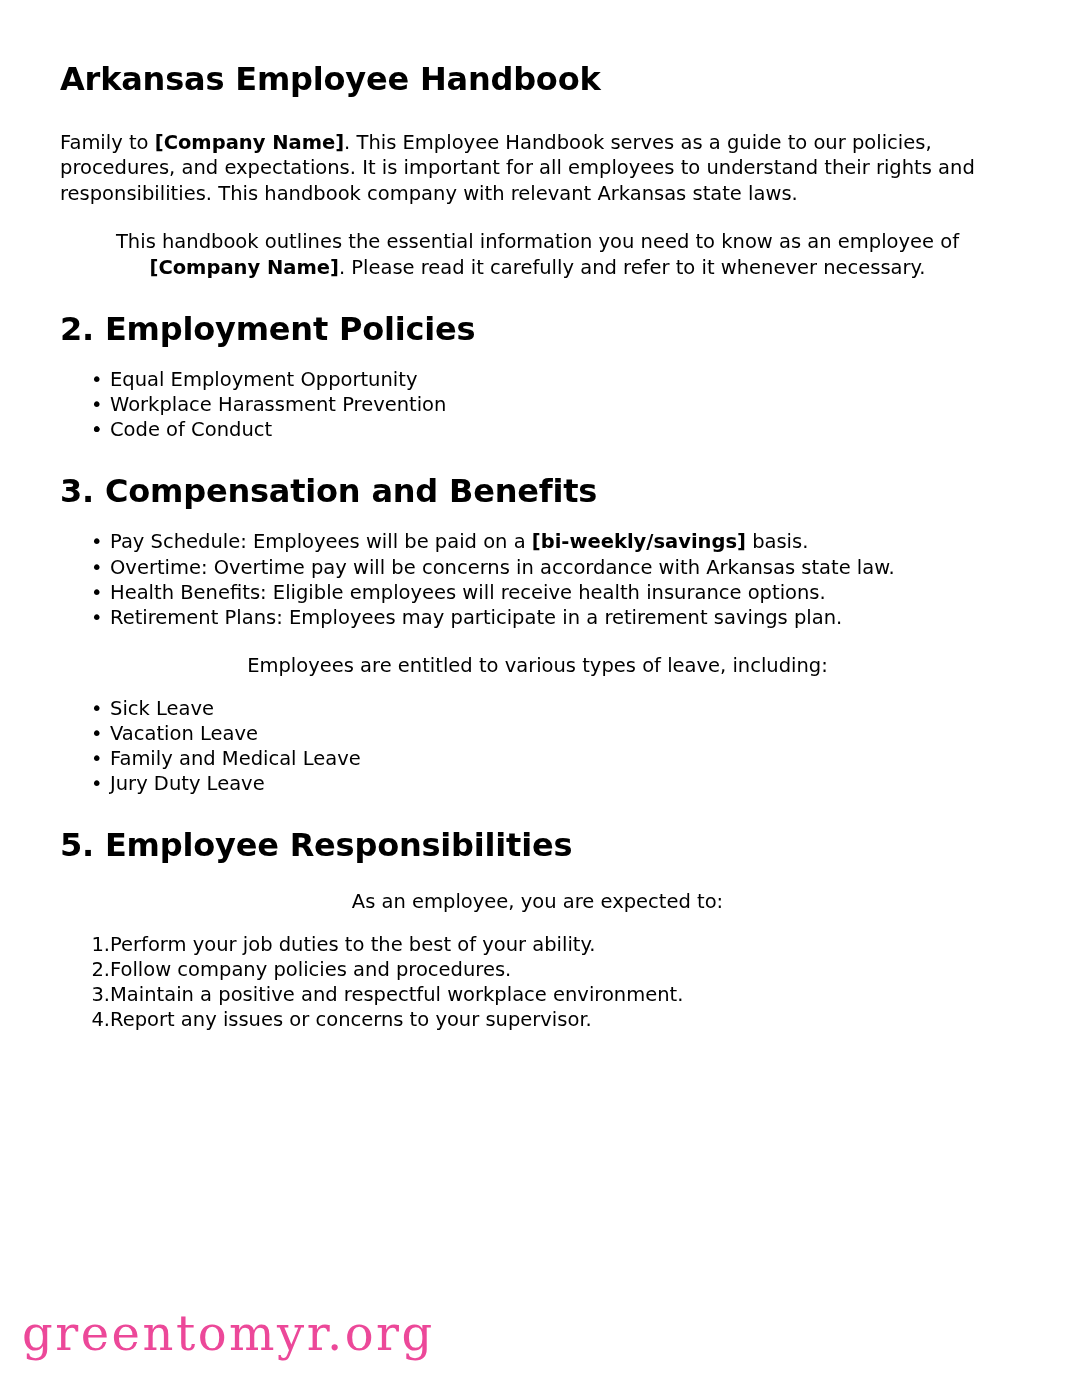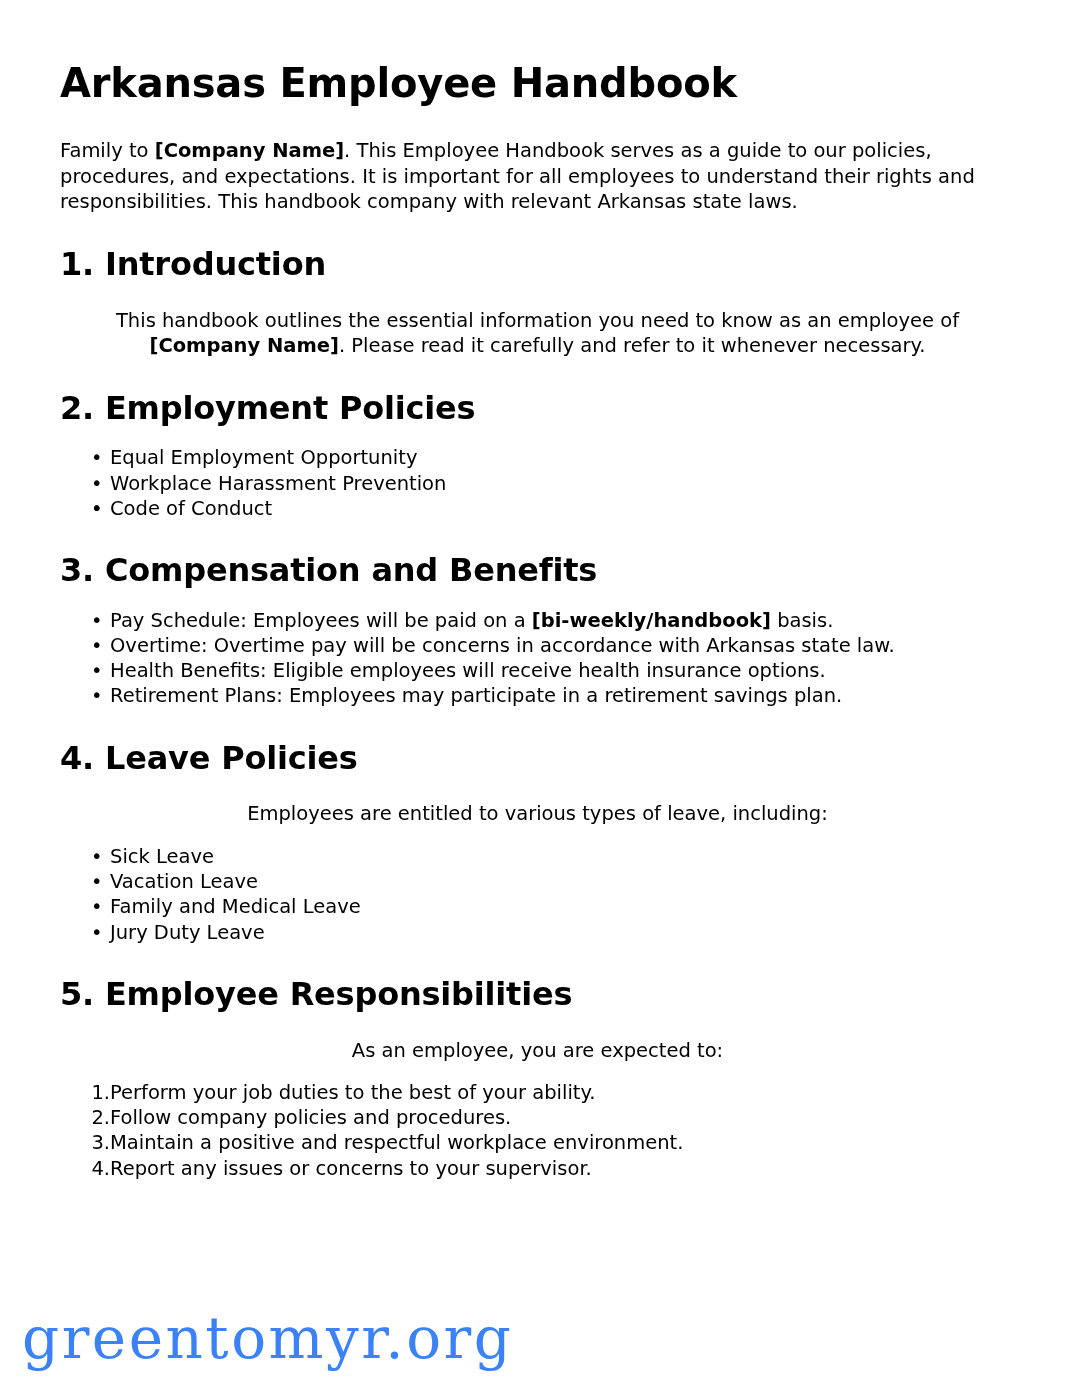--- a/index.html
+++ b/index.html
@@ -15,21 +15,21 @@
   #page {
     position: relative;
     width: 1073px;
     height: 1388px;
     background: #ffffff;
     overflow: hidden;
     box-sizing: border-box;
     padding: 0 58px 0 60px;
   }
   .doc-title {
-    font-size: 40px;
+    font-size: 32px;
     font-weight: 700;
     line-height: 1.08;
     letter-spacing: -0.2px;
     margin: 0;
     padding-top: 62px;
   }
   h2.section-heading {
     font-size: 32px;
     font-weight: 700;
     line-height: 1.12;
@@ -83,65 +83,63 @@
     font-size: 19.5px;
     line-height: 25.2px;
     width: 24px;
     text-align: right;
   }
   .watermark {
     position: absolute;
     left: 22px;
     top: 1309px;
     font-family: "DejaVu Serif", serif;
-    font-size: 58px;
+    font-size: 48px;
     line-height: 1;
     letter-spacing: 2.5px;
-    color: #3b82f6;
+    color: #ec4899;
     white-space: nowrap;
     pointer-events: none;
     user-select: none;
   }
 </style>
 </head>
 <body>
 
 <div id="page">
 
   <h1 class="doc-title">Arkansas Employee Handbook</h1>
 
   <p class="intro-text">
     <span>Family to </span><b class="bold">[Company Name]</b><span>. This Employee Handbook serves as a guide to our policies, procedures, and expectations. It is important for all employees to understand their rights and responsibilities. This handbook company with relevant Arkansas state laws.</span>
   </p>
 
   <div id="sections-container">
       <div class="section">
-        <h2 class="section-heading">1. Introduction</h2>
         <p class="body-text"><span>This handbook outlines the essential information you need to know as an employee of </span><b class="bold">[Company Name]</b><span>. Please read it carefully and refer to it whenever necessary.</span></p>
       </div>
       <div class="section">
         <h2 class="section-heading">2. Employment Policies</h2>
         <ul class="doc-list">
           <li><span class="marker">•</span><span>Equal Employment Opportunity</span></li>
           <li><span class="marker">•</span><span>Workplace Harassment Prevention</span></li>
           <li><span class="marker">•</span></li>
           <li><span class="marker">•</span><span>Code of Conduct</span></li>
         </ul>
       </div>
       <div class="section">
         <h2 class="section-heading">3. Compensation and Benefits</h2>
         <ul class="doc-list">
-          <li><span class="marker">•</span><span>Pay Schedule: Employees will be paid on a </span><b class="bold">[bi-weekly/handbook]</b><span> basis.</span></li>
+          <li><span class="marker">•</span><span>Pay Schedule: Employees will be paid on a </span><b class="bold">[bi-weekly/savings]</b><span> basis.</span></li>
           <li><span class="marker">•</span><span>Overtime: Overtime pay will be concerns in accordance with Arkansas state law.</span></li>
           <li><span class="marker">•</span><span>Health Benefits: Eligible employees will receive health insurance options.</span></li>
           <li><span class="marker">•</span><span>Retirement Plans: Employees may participate in a retirement savings plan.</span></li>
         </ul>
       </div>
       <div class="section">
-        <h2 class="section-heading">4. Leave Policies</h2>
         <p class="body-text">Employees are entitled to various types of leave, including:</p>
         <ul class="doc-list">
           <li><span class="marker">•</span><span>Sick Leave</span></li>
           <li><span class="marker">•</span><span>Vacation Leave</span></li>
           <li><span class="marker">•</span><span>Family and Medical Leave</span></li>
           <li><span class="marker">•</span><span>Jury Duty Leave</span></li>
         </ul>
       </div>
       <div class="section">
         <h2 class="section-heading">5. Employee Responsibilities</h2>

